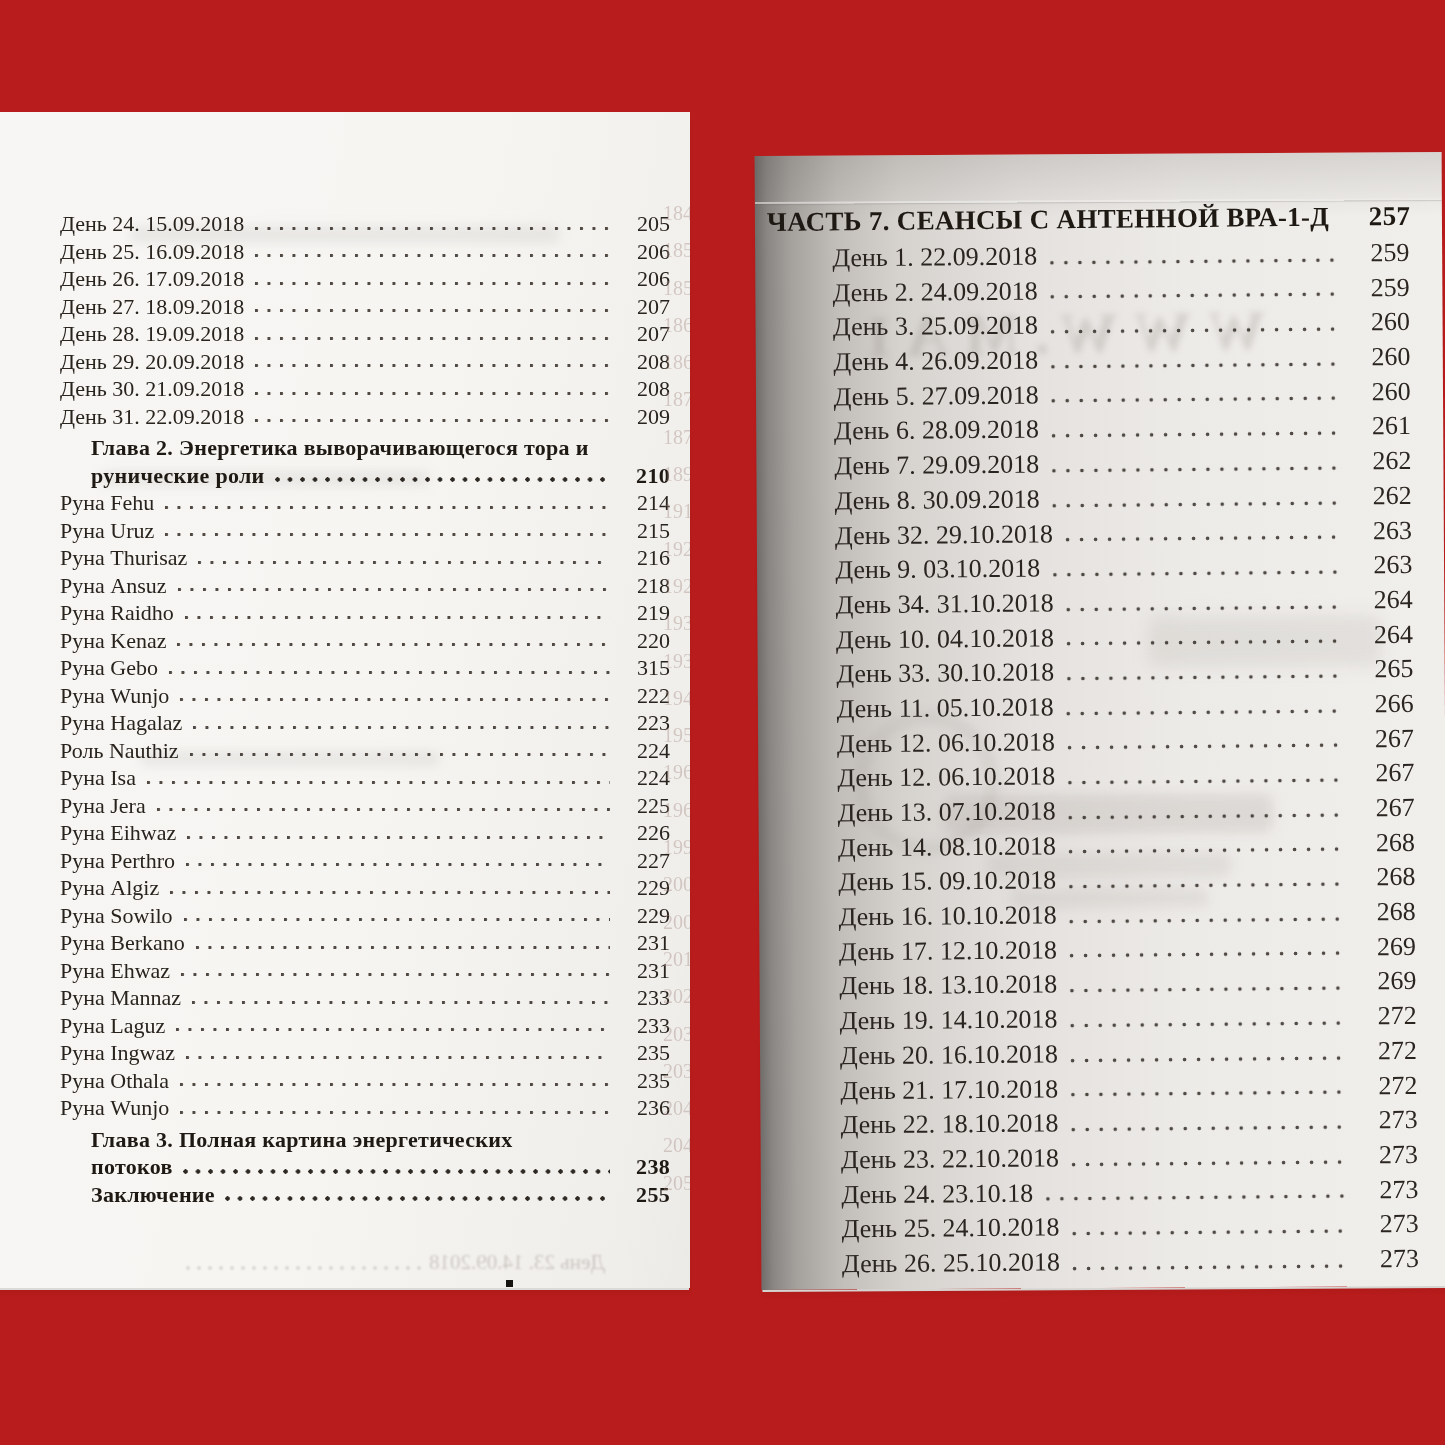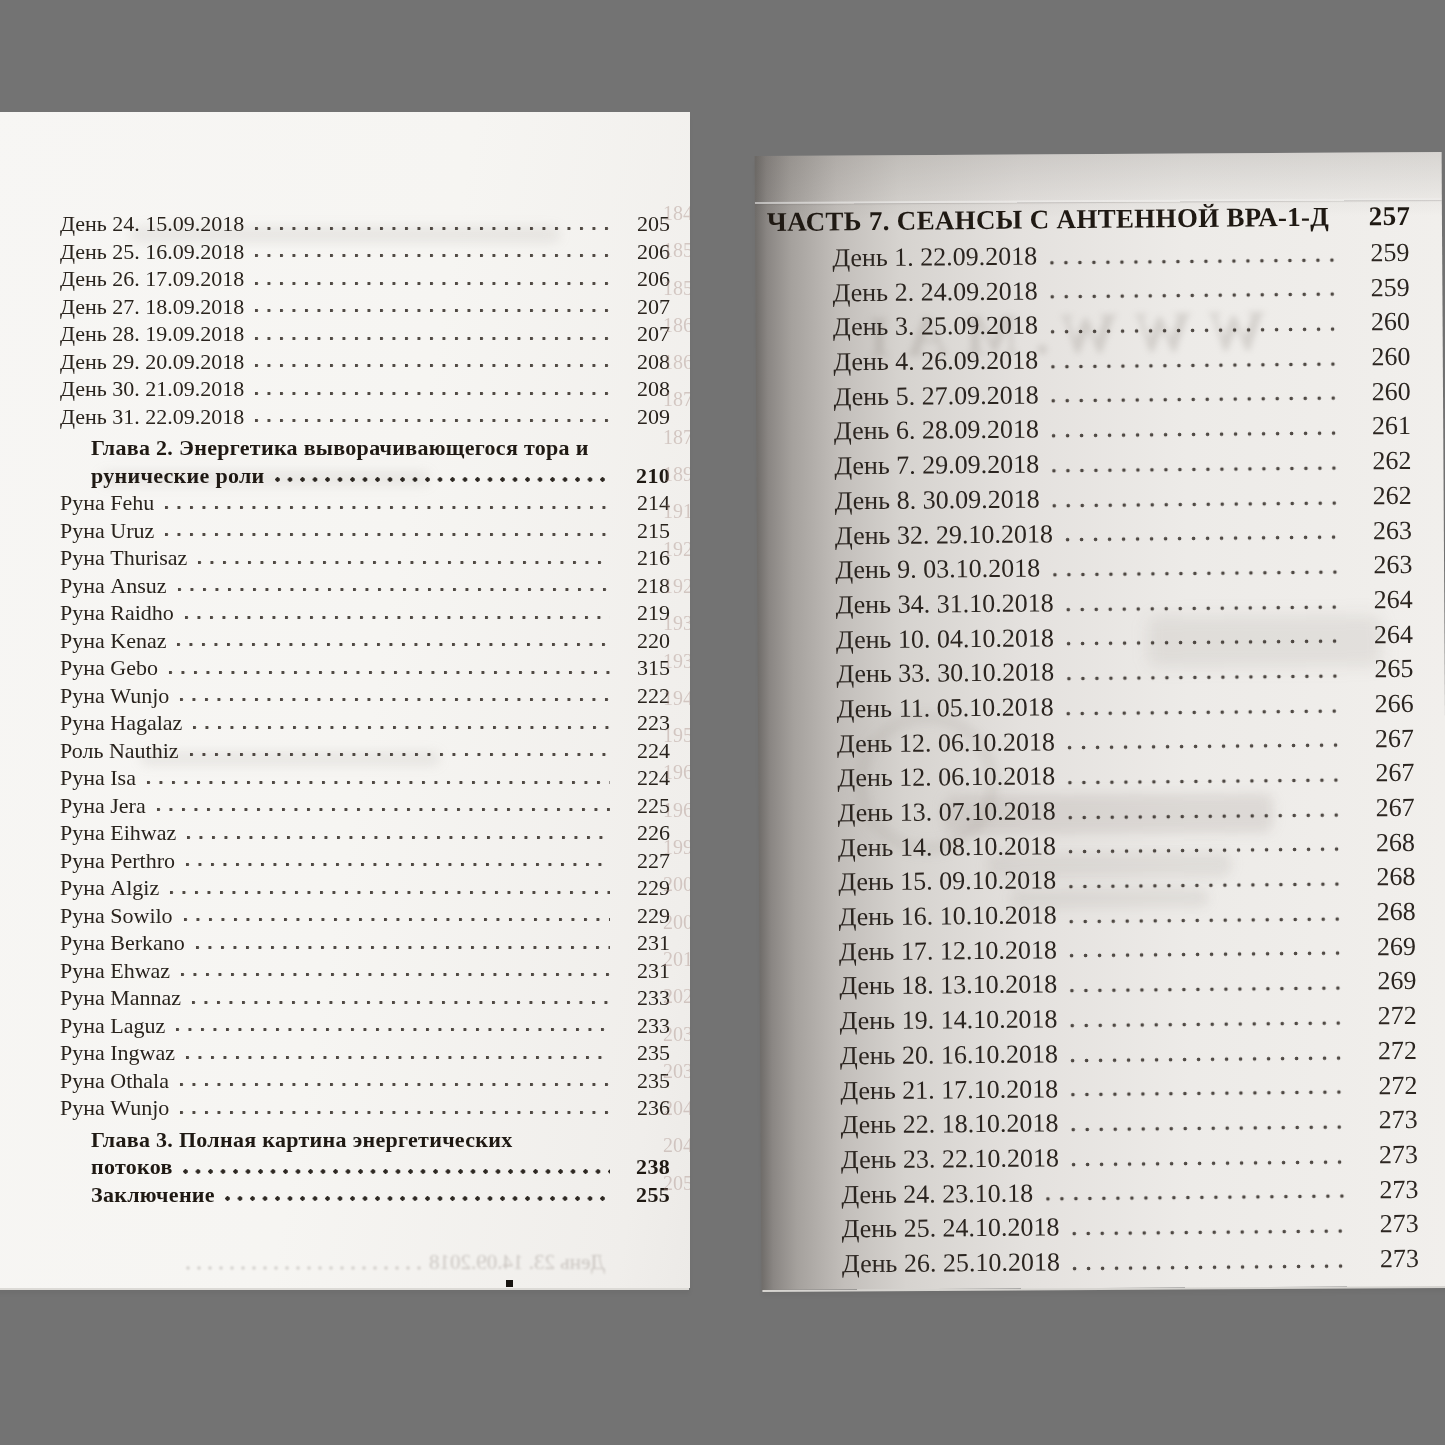--- a/index.html
+++ b/index.html
@@ -1,18 +1,18 @@
 <!DOCTYPE html>
 <html><head>
 <meta charset="utf-8">
 <style>
   html,body{margin:0;padding:0;}
   body{width:1445px;height:1445px;background:#ffffff;overflow:hidden;
        font-family:"Liberation Serif","DejaVu Serif",serif;}
-  .scene{position:relative;width:1445px;height:1445px;background:#737373;overflow:hidden;}
+  .scene{position:relative;width:1445px;height:1445px;background:#b91c1c;overflow:hidden;}
 
   
   .page{position:absolute;}
   .page-left{
     left:-40px;top:112px;width:730px;height:1176px;overflow:hidden;
     background:linear-gradient(100deg,#f7f6f4 0%,#f6f5f2 55%,#f0eeeb 92%,#eceae7 100%);
     box-shadow:0 3px 0 -1px #dcdad6, 0 6px 4px rgba(0,0,0,.04);
   }
   .page-right{
     left:758px;top:154px;width:687px;height:1134px;overflow:hidden;

